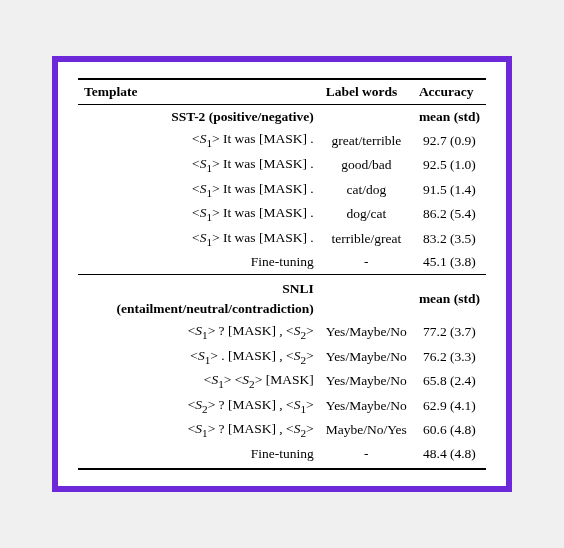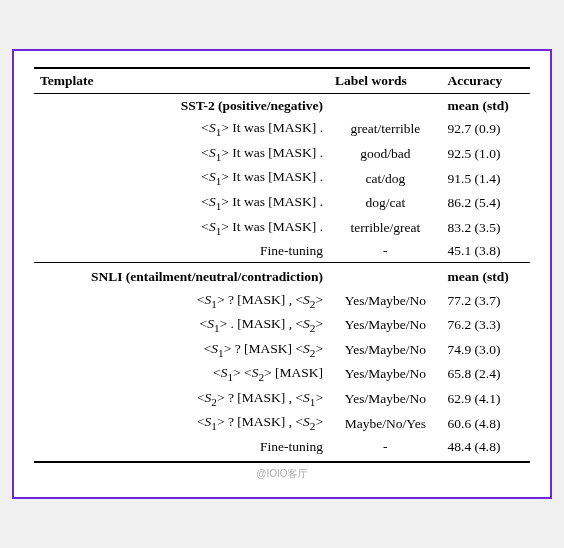--- a/index.html
+++ b/index.html
@@ -13,22 +13,22 @@
       display: flex;
       justify-content: center;
       align-items: center;
       min-height: 100vh;
       font-family: "Times New Roman", Times, serif;
     }
 
     .table-container {
       background: #ffffff;
       padding: 16px 20px;
-      width: 540px;
-      border: 2px solid #6d28d9;
+      width: 460px;
+      border: 6px solid #6d28d9;
     }
 
     table {
       width: 100%;
       border-collapse: collapse;
       font-size: 13.5px;
       line-height: 1.5;
     }
 
     thead tr th {
@@ -53,21 +53,21 @@
 
     td.template-cell {
       text-align: right;
     }
 
     td.label-cell {
       text-align: center;
     }
 
     td.accuracy-cell {
-      text-align: left;
+      text-align: center;
       white-space: nowrap;
     }
 
     .section-header td {
       font-weight: bold;
       border-top: 1px solid #000;
       padding-top: 4px;
       padding-bottom: 1px;
     }
 
@@ -148,25 +148,20 @@
         <td class="template-cell">&lt;<i>S</i><sub>1</sub>&gt; ? [MASK] , &lt;<i>S</i><sub>2</sub>&gt;</td>
         <td class="label-cell">Yes/Maybe/No</td>
         <td class="accuracy-cell">77.2 (3.7)</td>
       </tr>
       <tr>
         <td class="template-cell">&lt;<i>S</i><sub>1</sub>&gt; . [MASK] , &lt;<i>S</i><sub>2</sub>&gt;</td>
         <td class="label-cell">Yes/Maybe/No</td>
         <td class="accuracy-cell">76.2 (3.3)</td>
       </tr>
       <tr>
-        <td class="template-cell">&lt;<i>S</i><sub>1</sub>&gt; ? [MASK] &lt;<i>S</i><sub>2</sub>&gt;</td>
-        <td class="label-cell">Yes/Maybe/No</td>
-        <td class="accuracy-cell">74.9 (3.0)</td>
-      </tr>
-      <tr>
         <td class="template-cell">&lt;<i>S</i><sub>1</sub>&gt; &lt;<i>S</i><sub>2</sub>&gt; [MASK]</td>
         <td class="label-cell">Yes/Maybe/No</td>
         <td class="accuracy-cell">65.8 (2.4)</td>
       </tr>
       <tr>
         <td class="template-cell">&lt;<i>S</i><sub>2</sub>&gt; ? [MASK] , &lt;<i>S</i><sub>1</sub>&gt;</td>
         <td class="label-cell">Yes/Maybe/No</td>
         <td class="accuracy-cell">62.9 (4.1)</td>
       </tr>
       <tr>
@@ -174,14 +169,13 @@
         <td class="label-cell">Maybe/No/Yes</td>
         <td class="accuracy-cell">60.6 (4.8)</td>
       </tr>
       <tr class="last-row">
         <td class="template-cell">Fine-tuning</td>
         <td class="label-cell">-</td>
         <td class="accuracy-cell">48.4 (4.8)</td>
       </tr>
     </tbody>
   </table>
-  <div class="watermark">@IOIO客厅</div>
 </div>
 
 </body></html>

